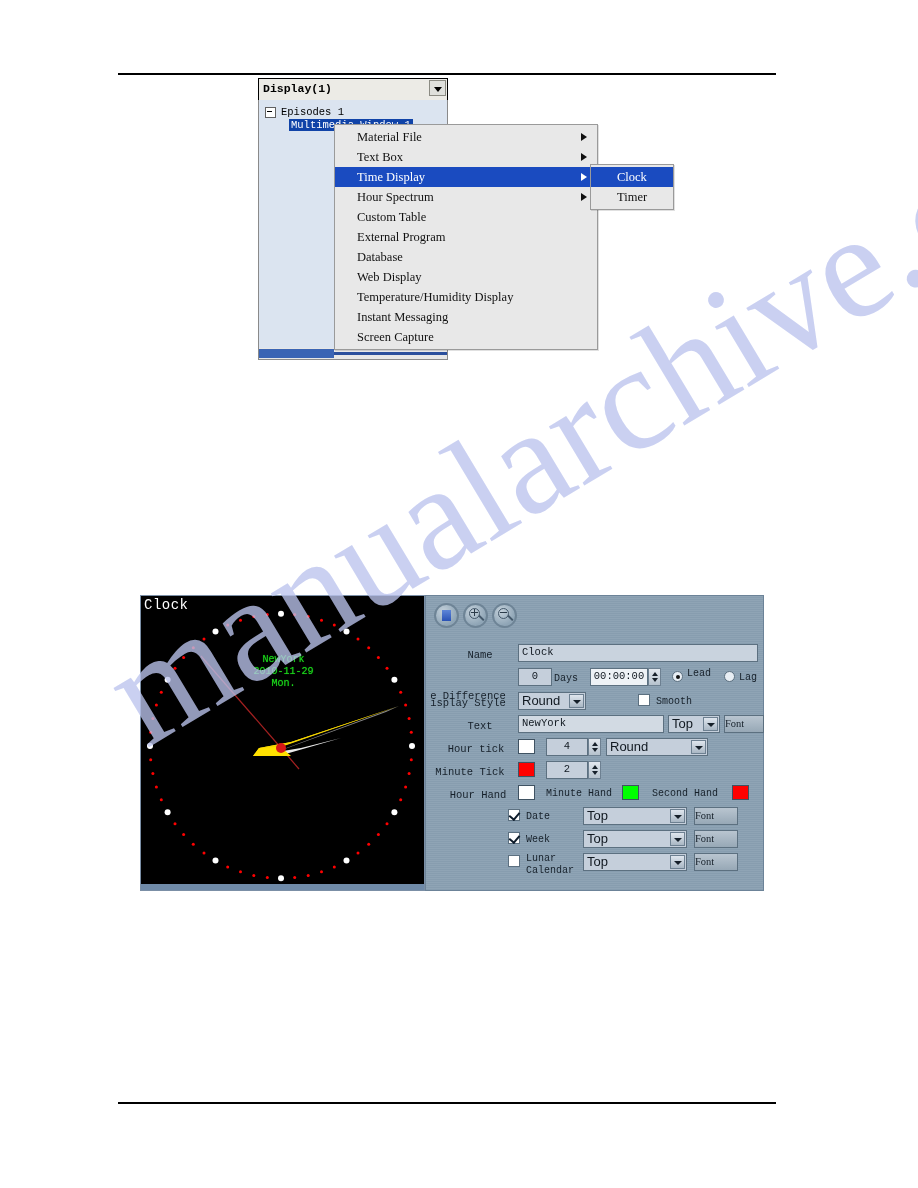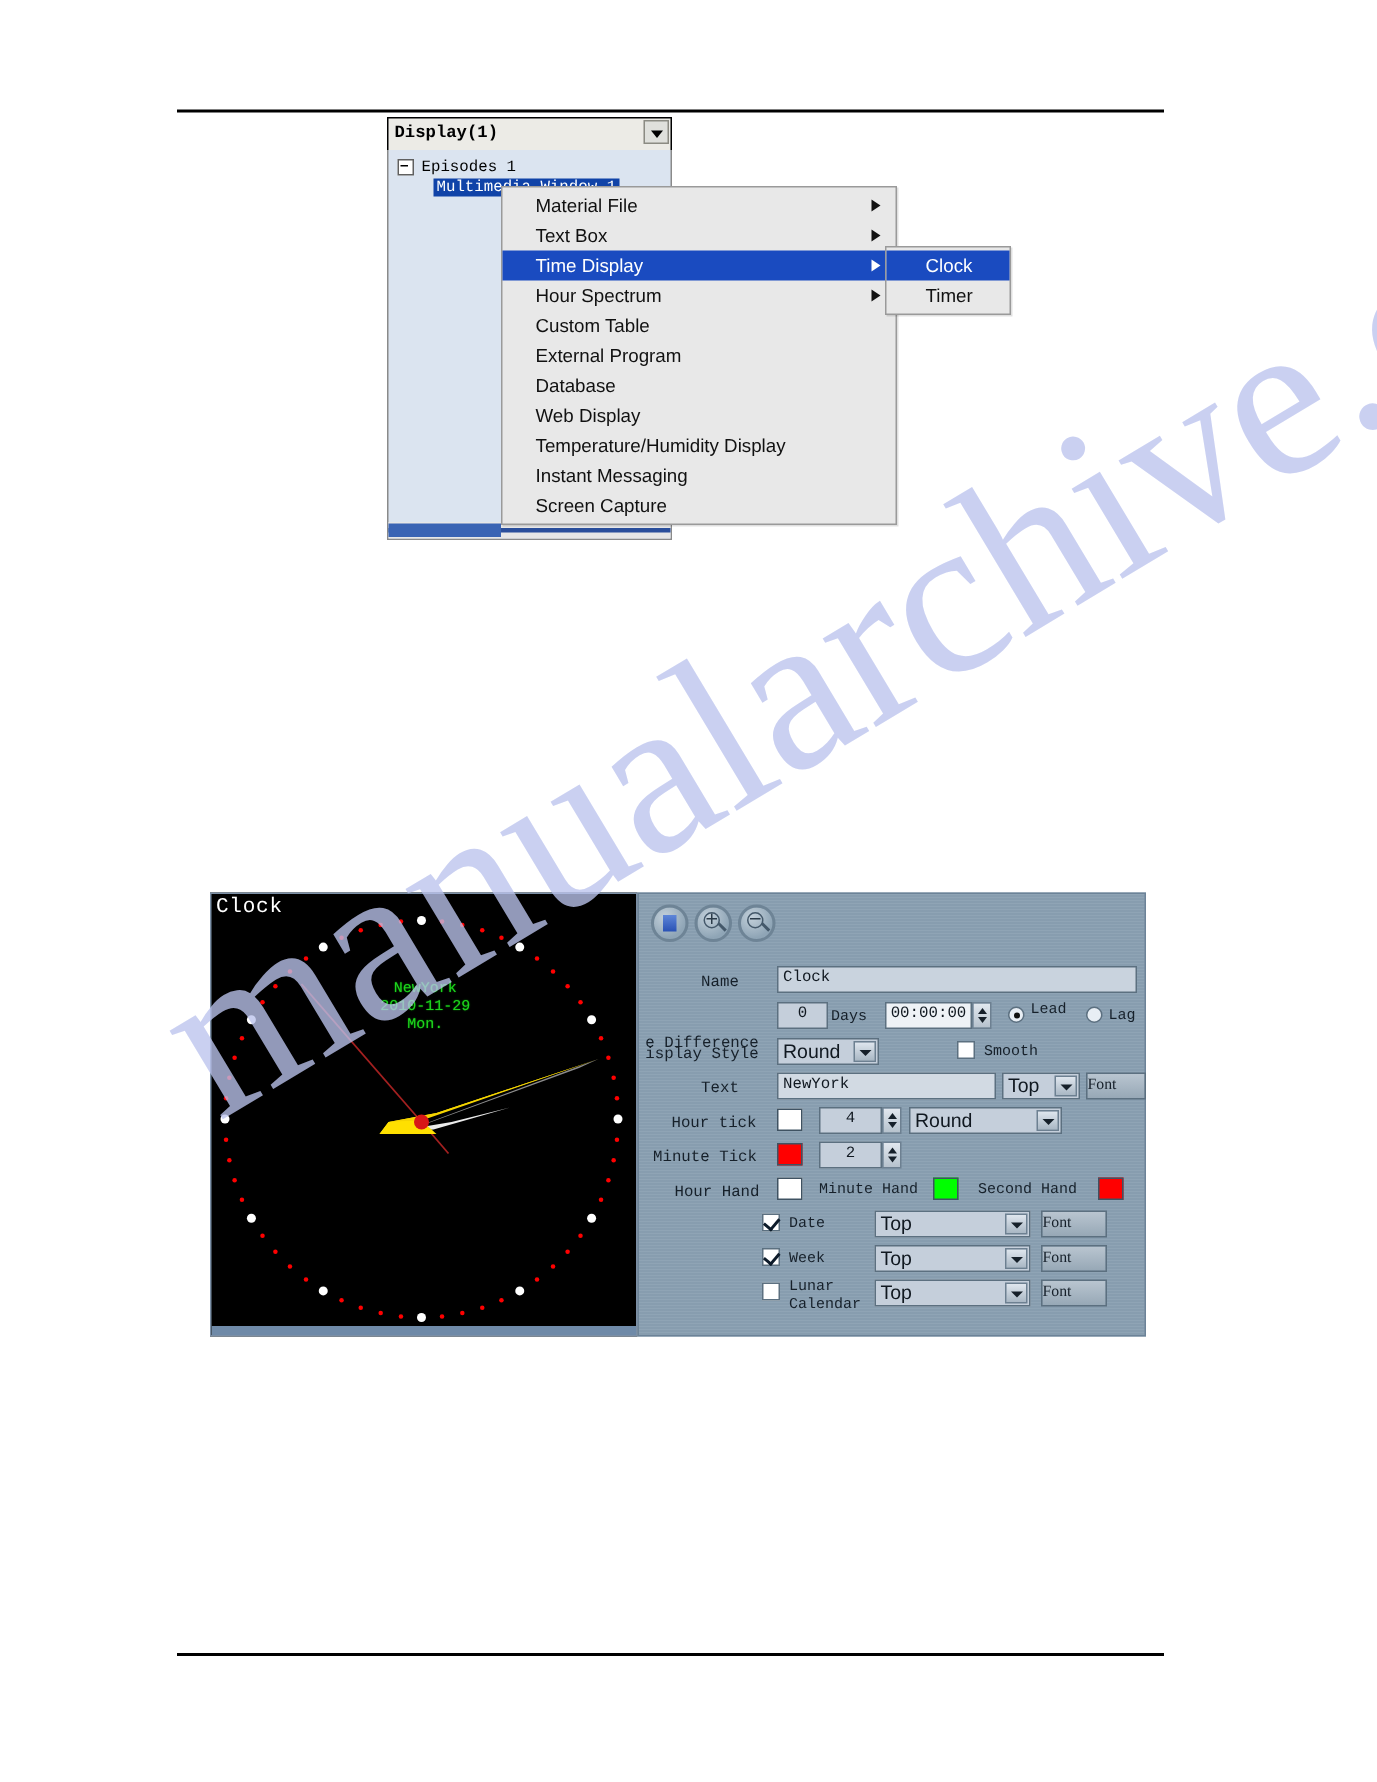--- a/index.html
+++ b/index.html
@@ -70,21 +70,21 @@
   .tree-hscroll .track-line{position:absolute;left:0;top:4px;width:188px;height:3px;background:#2b4f9c;}
 
   
   .ctx-menu{
     position:absolute;background:#e8e8e8;border:1px solid #9a9a9a;
     box-shadow:1px 1px 0 rgba(0,0,0,.12);
   }
   #ctx-main{left:76px;top:46px;width:262px;padding:2px 0;}
   .ctx-item{
     position:relative;height:20px;line-height:20px;padding-left:22px;
-    font-family:Liberation Sans, sans-serif;font-size:12.5px;color:#111;white-space:nowrap;
+    font-family:Liberation Serif, serif;font-size:12.5px;color:#111;white-space:nowrap;
   }
   .ctx-item.sel{background:#1a4bc0;color:#fff;}
   .ctx-item .sub-arrow{
     position:absolute;right:10px;top:6px;
     border-top:4px solid transparent;border-bottom:4px solid transparent;
     border-left:6px solid #111;
   }
   .ctx-item.sel .sub-arrow{border-left-color:#fff;}
 
   #ctx-sub{left:332px;top:86px;width:82px;padding:2px 0;}

